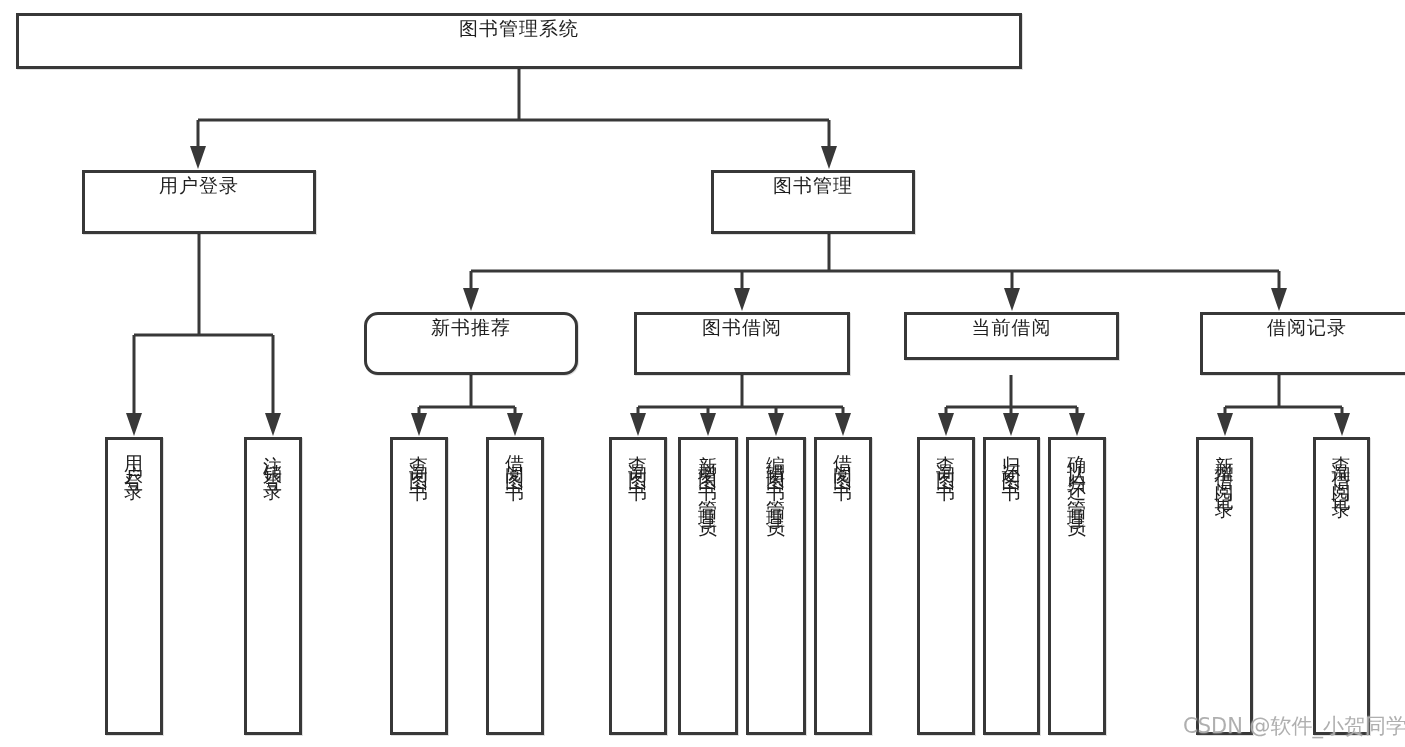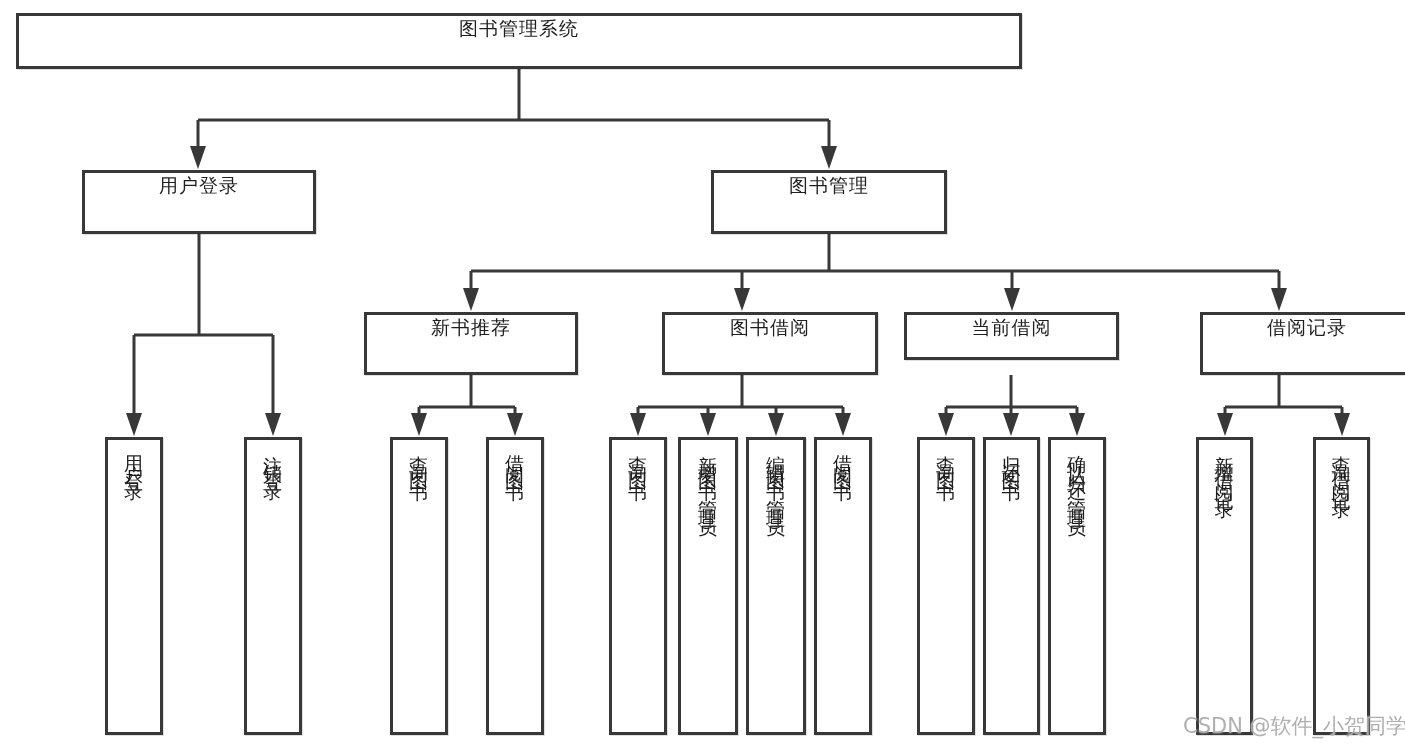--- a/index.html
+++ b/index.html
@@ -34,23 +34,23 @@
   .hlabel { letter-spacing: 1px; }
   .vlabel {
     writing-mode: vertical-rl;
     text-orientation: mixed;
     letter-spacing: 9px;
     line-height: 1.0;
   }
   
   .n-root { left: 16px;  top: 13px;  width: 1006px; height: 56px; }
   .n-l2a  { left: 82px;  top: 170px; width: 234px;  height: 64px; }
-  .n-l2b  { left: 711px; top: 170px; width: 236px;  height: 64px; }
-  .n-l3a  { left: 364px; top: 312px; width: 214px;  height: 63px; }
-  .n-l3b  { left: 634px; top: 312px; width: 216px;  height: 63px; margin-left: 28px; }
+  .n-l2b  { left: 711px; top: 170px; width: 204px;  height: 64px; }
+  .n-l3a  { left: 364px; top: 312px; width: 214px;  height: 63px; border-radius: 14px; }
+  .n-l3b  { left: 634px; top: 312px; width: 216px;  height: 63px; }
   .n-l3c  { left: 904px; top: 312px; width: 215px;  height: 48px; }
   .n-l3d  { left: 1172px;top: 312px; width: 214px;  height: 63px; margin-left: 28px; }
   .leaf   { top: 437px; height: 298px; }
   .n-a1 { left: 105px;  width: 58px; }
   .n-a2 { left: 244px;  width: 58px; }
   .n-b1 { left: 390px;  width: 58px; }
   .n-b2 { left: 486px;  width: 58px; }
   .n-c1 { left: 609px;  width: 58px; }
   .n-c2 { left: 678px;  width: 60px; }
   .n-c3 { left: 746px;  width: 60px; }

